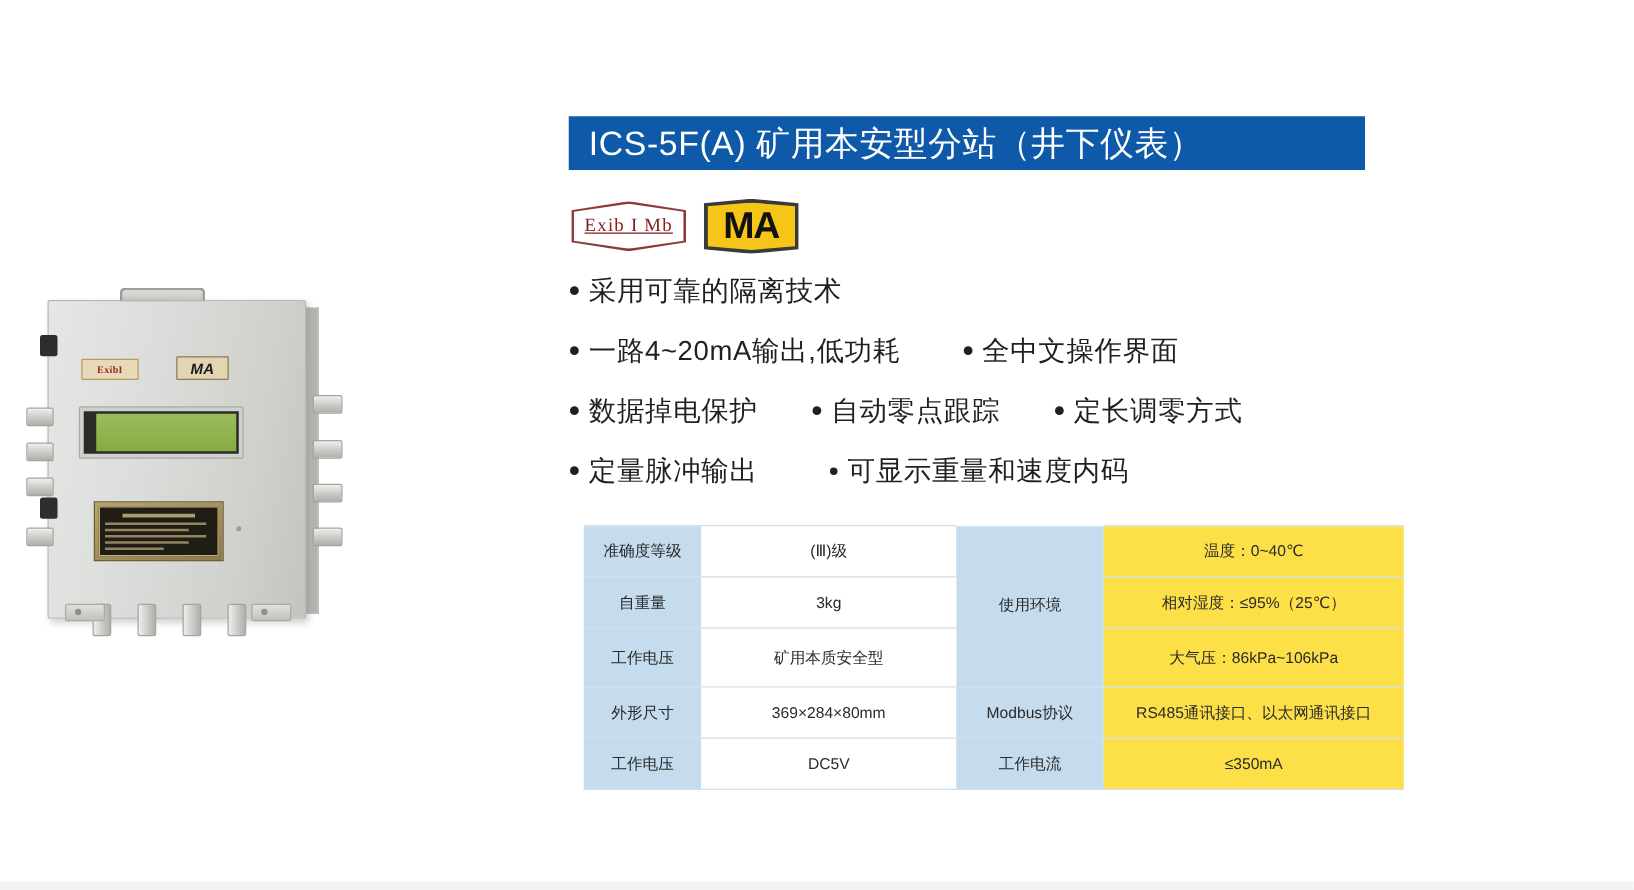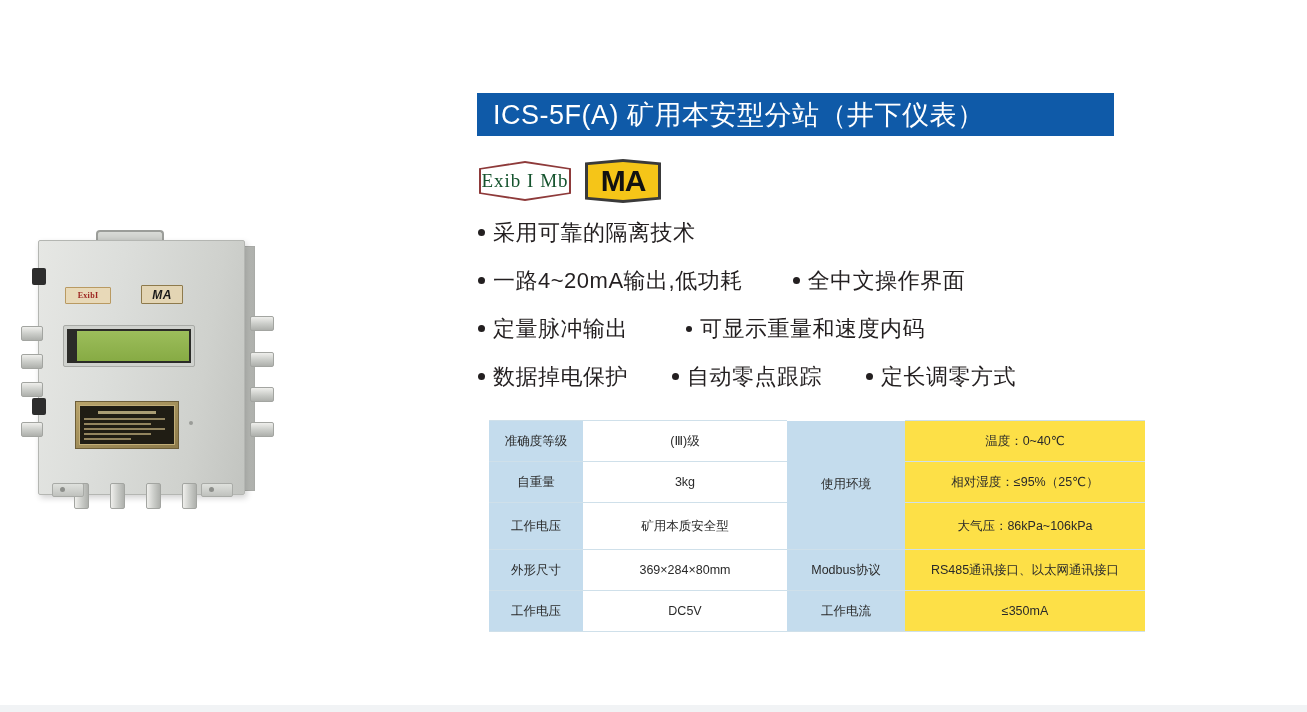--- a/index.html
+++ b/index.html
@@ -222,21 +222,21 @@
     position: absolute;
     width: 4px;
     height: 4px;
     border-radius: 50%;
     background: #9a9c98;
   }
 
   
   .content {
     position: absolute;
-    left: 477px;
+    left: 455px;
     top: 0;
     width: 640px;
     height: 612px;
   }
 
   
   .title-bar {
     position: absolute;
     left: 0px;
     top: 93px;
@@ -282,24 +282,25 @@
   }
   .badge-exib .hexinner {
     position: absolute;
     left: 2px; right: 2px; top: 2px; bottom: 2px;
     background: #ffffff;
     clip-path: polygon(0% 18%, 50% 0%, 100% 18%, 100% 82%, 50% 100%, 0% 82%);
   }
   .badge-exib .exib-text {
     position: relative;
     font-family: "Liberation Serif", "DejaVu Serif", serif;
-    font-size: 19px;
-    color: #14532d;
+    font-size: 15px;
+    color: #7f1d1d;
     letter-spacing: 1px;
     white-space: nowrap;
+    text-decoration: underline;
   }
   .badge-ma {
     position: relative;
     width: 76px;
     height: 44px;
     display: flex;
     align-items: center;
     justify-content: center;
   }
   .badge-ma .mashape {
@@ -496,43 +497,43 @@
       <span style="display:inline-block;width:26px"></span>
       <span class="feat">
         <span class="dot"></span>
         <span>全中文操作界面</span>
       </span>
     </div>
 
     <div class="feature-row">
       <span class="feat">
         <span class="dot"></span>
+        <span>数据掉电保护</span>
+      </span>
+      <span style="display:inline-block;width:20px"></span>
+      <span class="feat">
+        <span class="dot"></span>
+        <span>自动零点跟踪</span>
+      </span>
+      <span style="display:inline-block;width:20px"></span>
+      <span class="feat">
+        <span class="dot"></span>
+        <span>定长调零方式</span>
+      </span>
+    </div>
+
+    <div class="feature-row">
+      <span class="feat">
+        <span class="dot"></span>
         <span>定量脉冲输出</span>
       </span>
       <span style="display:inline-block;width:34px"></span>
       <span class="feat">
         <span class="dot small"></span>
         <span>可显示重量和速度内码</span>
-      </span>
-    </div>
-
-    <div class="feature-row">
-      <span class="feat">
-        <span class="dot"></span>
-        <span>数据掉电保护</span>
-      </span>
-      <span style="display:inline-block;width:20px"></span>
-      <span class="feat">
-        <span class="dot"></span>
-        <span>自动零点跟踪</span>
-      </span>
-      <span style="display:inline-block;width:20px"></span>
-      <span class="feat">
-        <span class="dot"></span>
-        <span>定长调零方式</span>
       </span>
     </div>
 
   </div>
 
   <table class="spec-table">
     <tbody>
       <tr>
         <td class="label">准确度等级</td>
         <td class="val">(Ⅲ)级</td>

